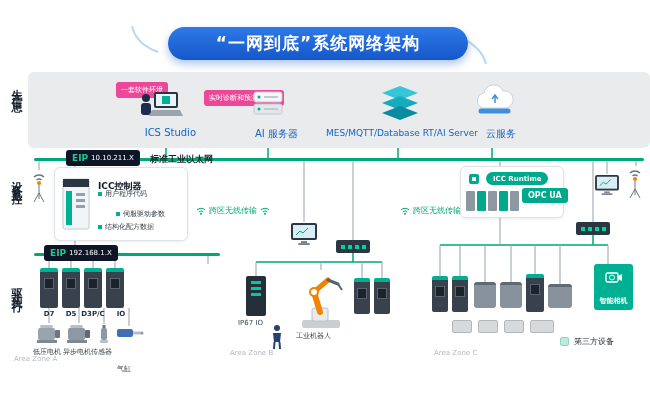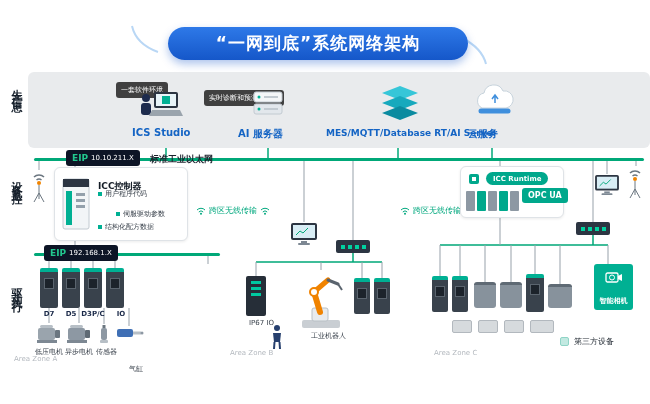--- a/index.html
+++ b/index.html
@@ -6,39 +6,39 @@
   body{background:#fff}
   .canvas{position:relative;width:650px;height:404px;background:#fff;overflow:hidden;
           font-family:"DejaVu Sans","Liberation Sans",sans-serif}
   .abs{position:absolute}
   .banner{background:linear-gradient(180deg,#2e79e8,#1557c9);color:#fff;font-weight:bold;
           font-size:17px;text-align:center;border-radius:18px;letter-spacing:1px;
           box-shadow:0 4px 8px rgba(21,87,201,.35);line-height:33px}
   .vlabel{writing-mode:vertical-rl;text-orientation:upright;font-size:11px;font-weight:bold;
           color:#16202c;letter-spacing:4px}
   .band{background:#e9ebed;border-radius:6px}
-  .badge-dark{background:#404040;color:#fff;font-size:7px;padding:3px 5px;border-radius:3px;white-space:nowrap}
-  .lbl-blue{color:#1464c4;font-weight:bold;text-align:left;white-space:nowrap}
+  .badge-dark{background:#ec4899;color:#fff;font-size:7px;padding:3px 5px;border-radius:3px;white-space:nowrap}
+  .lbl-blue{color:#1464c4;font-weight:normal;text-align:right;white-space:nowrap}
   .bus{background:#00a878;border-radius:2px}
   .eipbox{background:#0d1526;border-radius:3px;display:flex;align-items:center;gap:3px;padding:0 6px}
   .eip-name{color:#22c78e;font-weight:bold;font-size:9px}
   .eip-addr{color:#fff;font-size:7px;white-space:nowrap}
   .caption{font-size:9px;color:#1a222c;font-weight:600;white-space:nowrap}
   .panel{background:#fff;border:1px solid #dfe3e7;border-radius:6px;box-shadow:0 1px 3px rgba(0,0,0,.08)}
   .icc-title{font-size:9px;font-weight:bold;color:#141c26;white-space:nowrap}
   .bullet{display:flex;align-items:center;gap:3px;font-size:7px;color:#3a424c;line-height:12px;white-space:nowrap}
   .bullet::before{content:"";width:4px;height:4px;background:#00b093;flex:0 0 auto}
   .wifi-row{display:flex;align-items:center;gap:3px}
   .teal-text{color:#00a87e;font-weight:normal;font-size:8px;white-space:nowrap}
   .switch{background:#2c3542;border-radius:2px;display:flex;align-items:center;justify-content:center;gap:3px}
   .switch i{width:4px;height:4px;background:#00d2a0;display:block}
   .drive{background:linear-gradient(180deg,#00b093 0 4px,#39424c 4px);border-radius:2px}
   .drive::after{content:"";display:block;width:8px;height:9px;margin:10px auto 0;background:#1c232b;border:1px solid #5a646e}
   .dev-label{font-size:7px;color:#1c2b4a;font-weight:bold;text-align:center;white-space:nowrap}
-  .sm-label{font-size:7px;color:#3a424c;text-align:right;white-space:nowrap}
+  .sm-label{font-size:7px;color:#3a424c;text-align:left;white-space:nowrap}
   .teal-box{background:#00b093;border-radius:3px;color:#fff;display:flex;flex-direction:column;
             align-items:center;justify-content:space-between;padding:6px 2px 4px}
   .teal-box .cap{font-size:7px;font-weight:bold;white-space:nowrap}
   .badge-teal{background:#00a88c;color:#fff;border-radius:7px;font-size:7px;font-weight:bold;
               display:flex;align-items:center;justify-content:center;white-space:nowrap}
   .opcua{background:#00a88c;color:#fff;border-radius:3px;font-size:8px;font-weight:bold;
          display:flex;align-items:center;justify-content:center;white-space:nowrap}
   .module{background:#d6dadd;border:1px solid #b2b8be;border-radius:2px}
   .motor-box{background:#87929c;border-radius:3px;border-top:3px solid #5f6a74}
   .ip67{background:#262e38;border-radius:2px;display:flex;flex-direction:column;align-items:center;gap:3px;padding-top:5px}

